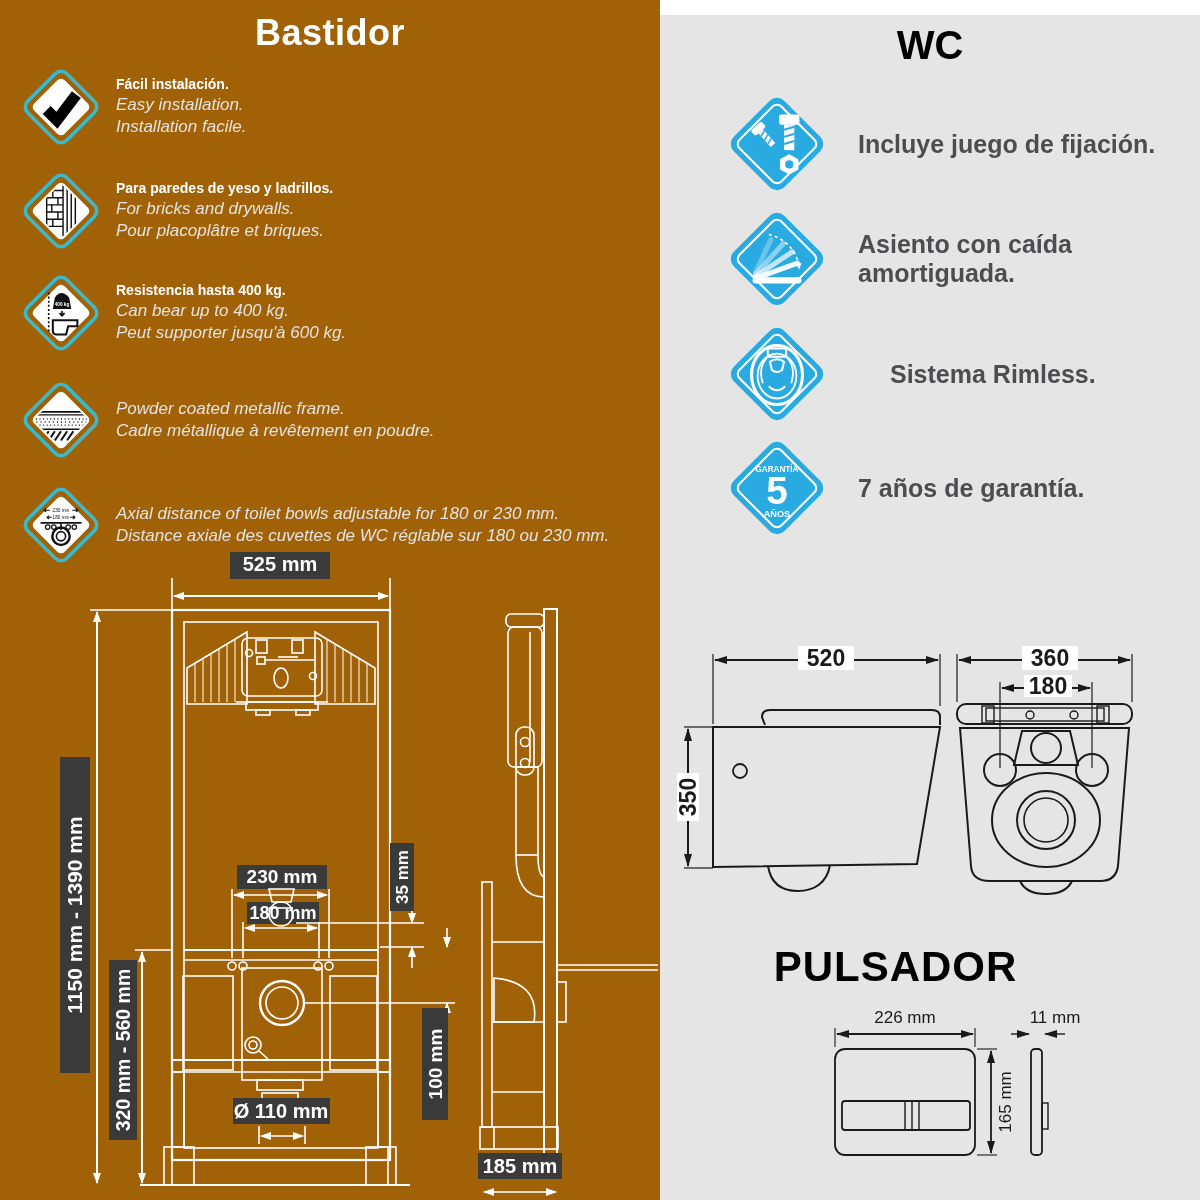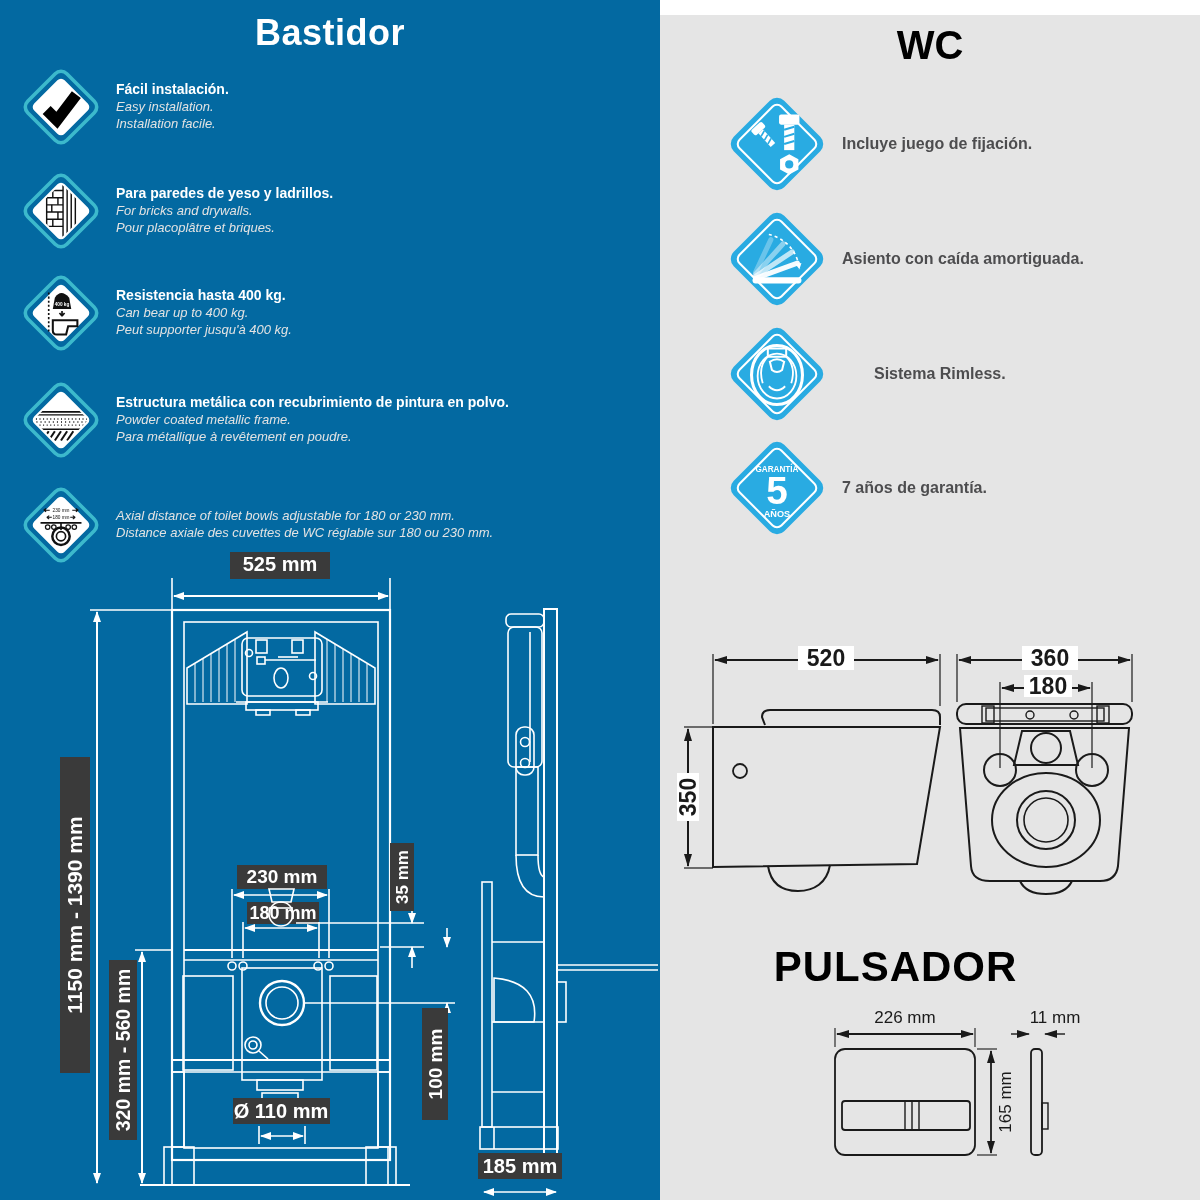--- a/index.html
+++ b/index.html
@@ -1,42 +1,42 @@
 <!DOCTYPE html>
 <html><head>
 <meta charset="utf-8">
 <style>
   html,body{margin:0;padding:0;}
   body{
     width:1200px;height:1200px;position:relative;overflow:hidden;
     font-family:"Liberation Sans", sans-serif;background:#fff;
   }
   
-  .panel-left{position:absolute;left:0;top:0;width:660px;height:1200px;background:#0369a1;}
+  .panel-left{position:absolute;left:0;top:0;width:660px;height:1200px;background:#a16207;}
   .panel-right{position:absolute;left:660px;top:15px;width:540px;height:1200px;background:#e5e5e5;}
 
   
   .bastidor-title{
     position:absolute;top:12px;left:0;width:660px;text-align:center;
     color:#fff;font-size:36px;font-weight:bold;letter-spacing:.5px;
   }
   .feat-row{position:absolute;left:18px;display:flex;align-items:center;}
   .feat-row .d-icon{flex:0 0 86px;}
   .feat-text{margin-left:12px;max-width:540px;}
   .feat-title{color:#fff;font-weight:bold;font-size:14px;line-height:1.25;}
-  .feat-sub{color:#e3e3e3;font-style:italic;font-size:13px;line-height:1.3;}
+  .feat-sub{color:#e3e3e3;font-style:italic;font-size:17px;line-height:1.3;}
 
   
   .wc-title{
     position:absolute;top:8px;left:0;width:540px;text-align:center;
     color:#000;font-size:40px;font-weight:bold;
   }
   .wc-row{position:absolute;display:flex;align-items:center;}
   .wc-row .d-icon{flex:0 0 106px;}
-  .wc-label{margin-left:12px;color:#4d4d4f;font-weight:bold;font-size:16px;max-width:340px;}
+  .wc-label{margin-left:28px;color:#4d4d4f;font-weight:bold;font-size:25px;max-width:340px;}
 
   .pulsador-title{
     position:absolute;top:928px;left:0;width:471px;text-align:center;
     color:#000;font-size:42px;font-weight:bold;letter-spacing:1px;
   }
 
   svg{display:block;}
   .abs{position:absolute;}
 </style>
 </head>
@@ -106,21 +106,21 @@
       </g>
       <line x1="30" y1="22" x2="30" y2="62" stroke="#111" stroke-width="1.6" stroke-dasharray="2 2"></line>
       <path d="M36,27 q6,-9 14,0 l2,11 h-18 z" fill="#111"></path>
       <text x="43" y="35" font-size="4.6" fill="#fff" text-anchor="middle" font-weight="bold">400 kg</text>
       <path d="M43,40 v5 m0,0 l-2.5,-3 m2.5,3 l2.5,-3" stroke="#111" stroke-width="1.6" fill="none"></path>
       <path d="M34,49 h24 v6 h-9 l-2,8 h-9 q-4,0 -4,-4 z" fill="none" stroke="#111" stroke-width="2"></path>
     </svg>
     <div class="feat-text">
       <div class="feat-title">Resistencia hasta 400 kg.</div>
       <div class="feat-sub">Can bear up to 400 kg.</div>
-      <div class="feat-sub">Peut supporter jusqu'à 400 kg.</div>
+      <div class="feat-sub">Peut supporter jusqu'à 600 kg.</div>
     </div>
   </div>
 
   <div class="feat-row" style="top:377px;">
     <svg class="d-icon" width="86" height="86" viewBox="0 0 84 84">
       <defs>
           <clipPath id="clipc">
             <rect x="23" y="23" width="38" height="38" rx="4" transform="rotate(45 42 42)"></rect>
           </clipPath>
         </defs>
@@ -139,23 +139,22 @@
           <line x1="30" y1="53" x2="24" y2="62"></line>
             <line x1="36" y1="53" x2="30" y2="62"></line>
           <line x1="42" y1="53" x2="36" y2="62"></line>
             <line x1="48" y1="53" x2="42" y2="62"></line>
           <line x1="54" y1="53" x2="48" y2="62"></line>
             <line x1="60" y1="53" x2="54" y2="62"></line>
         </g>
       </g>
     </svg>
     <div class="feat-text">
-      <div class="feat-title">Estructura metálica con recubrimiento de pintura en polvo.</div>
       <div class="feat-sub">Powder coated metallic frame.</div>
-      <div class="feat-sub">Para métallique à revêtement en poudre.</div>
+      <div class="feat-sub">Cadre métallique à revêtement en poudre.</div>
     </div>
   </div>
 
   <div class="feat-row" style="top:482px;">
     <svg class="d-icon" width="86" height="86" viewBox="0 0 84 84">
       <g transform="rotate(45 42 42)">
         <rect x="15" y="15" width="54" height="54" rx="8" fill="none" stroke="#3cb9cc" stroke-width="3.5"></rect>
         <rect x="21" y="21" width="42" height="42" rx="5" fill="#fff"></rect>
       </g>
       <text x="42" y="29" font-size="4.6" fill="#111" text-anchor="middle">230 mm</text>

